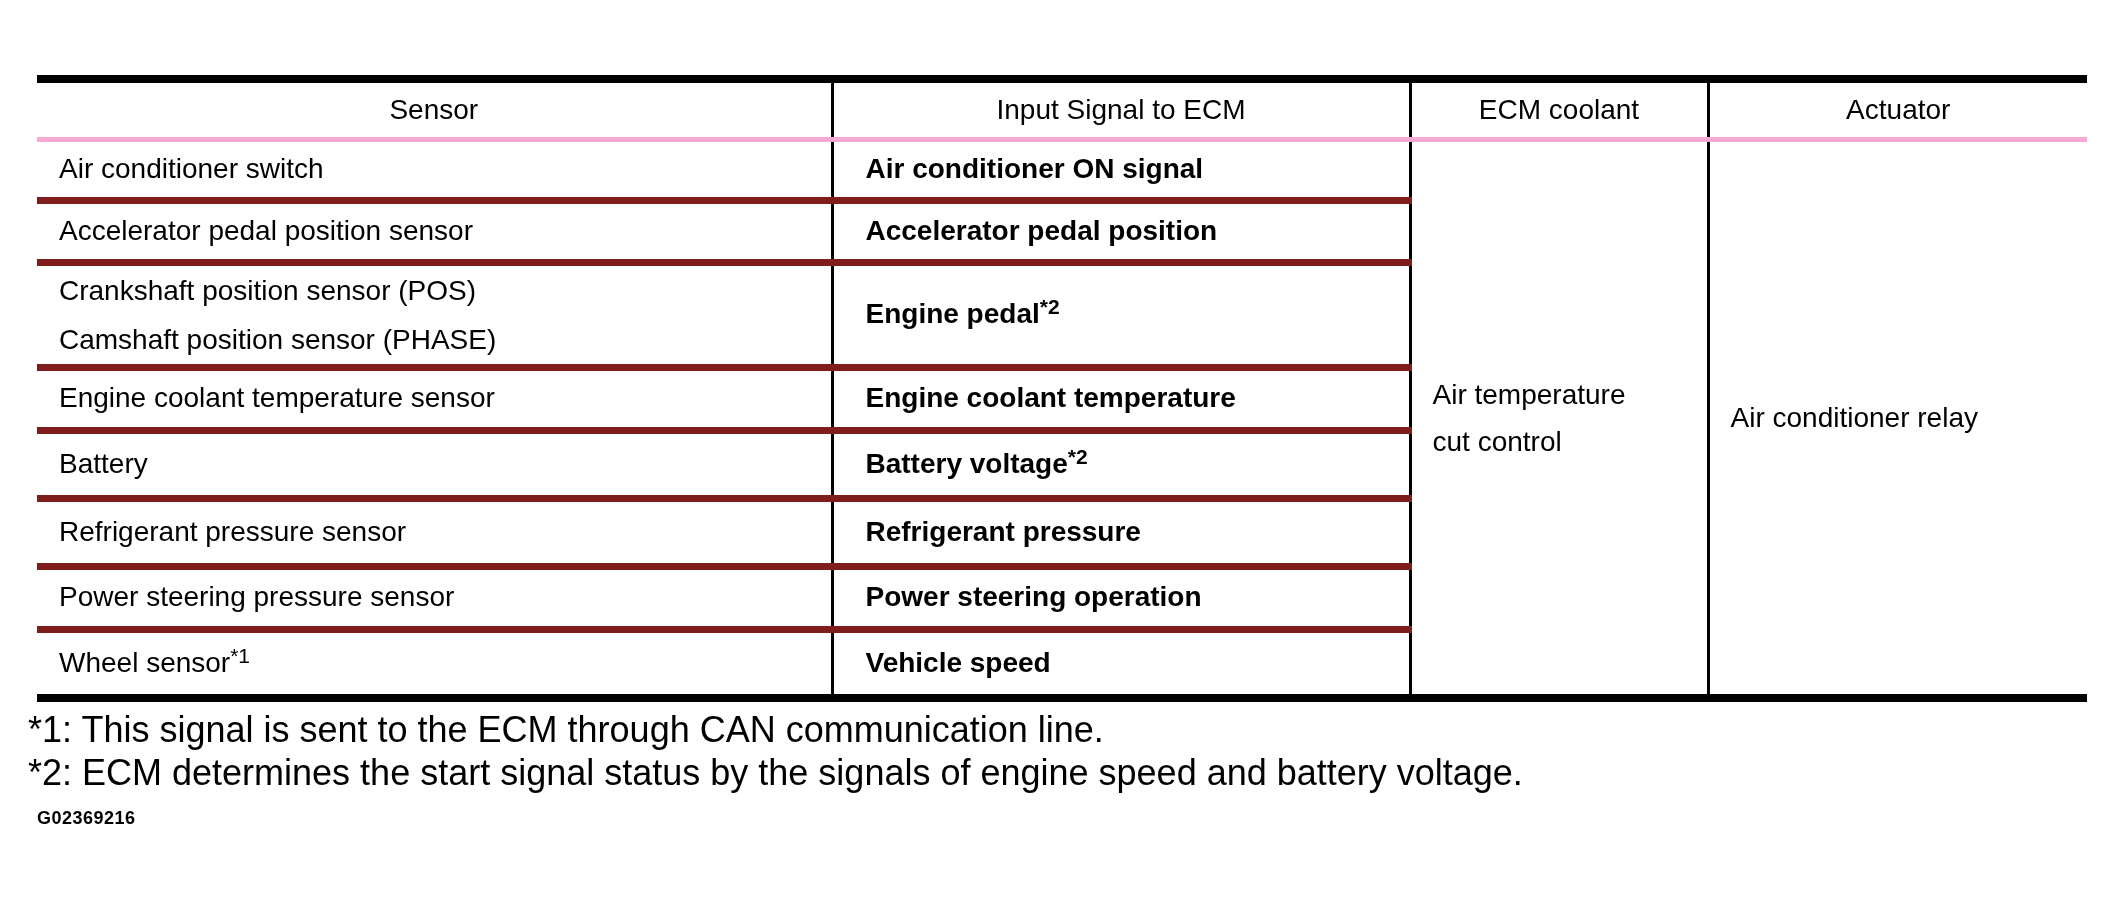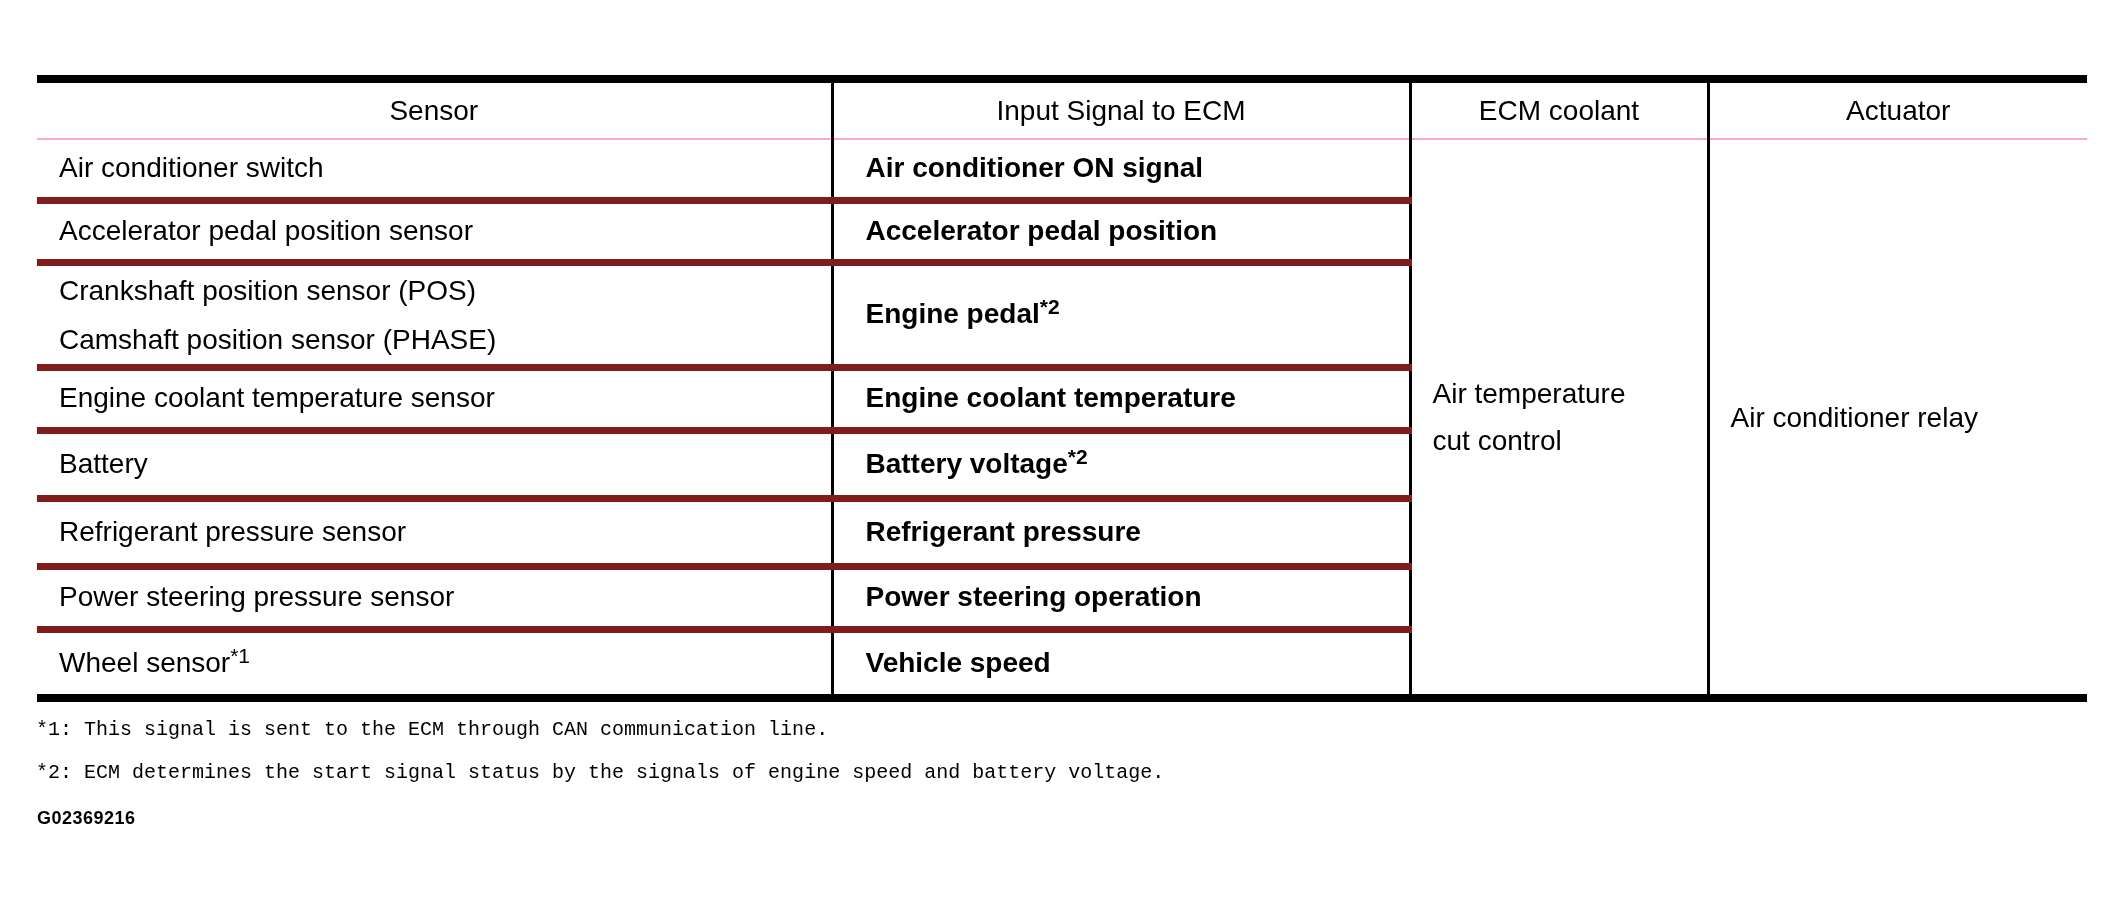--- a/index.html
+++ b/index.html
@@ -34,21 +34,21 @@
 
   th, td {
     font-size: 28px;
     font-weight: normal;
     vertical-align: middle;
     line-height: 47px;
     padding: 0;
     overflow: hidden;
   }
   thead tr { height: 60px; }
-  thead th { border-bottom: 2px solid #f9a8d4; text-align: center; }
+  thead th { border-bottom: 5px solid #f9a8d4; text-align: center; }
 
   tbody td { border-bottom: 7px solid #7f1d1d; text-align: left; }
   td.c1 { padding-left: 22px; }
   td.c2 { padding-left: 32px; font-weight: bold; }
   .bl { border-left: 3px solid #000; }
   td.merged { border-bottom: none; padding-left: 21px; vertical-align: middle; }
 
   tr.h61  { height: 61px; }
   tr.h62  { height: 62px; }
   tr.h63  { height: 63px; }
@@ -61,25 +61,24 @@
     position: relative;
     top: -9px;
     letter-spacing: 0;
   }
   .l2 { display: block; }
   .l2:empty { display: none; }
   .narrow { max-width: 215px; }
 
   .footnote {
     position: absolute;
-    left: 36px;
-    font-size: 20px;
+    left: 28px;
+    font-size: 36px;
     line-height: 36px;
     white-space: nowrap;
-    font-family: Liberation Mono, monospace;
   }
   .fn1 { top: 712px; }
   .fn2 { top: 755px; }
   .figure-id {
     position: absolute;
     left: 37px;
     top: 808px;
     font-size: 18px;
     font-weight: bold;
     letter-spacing: 0.5px;

